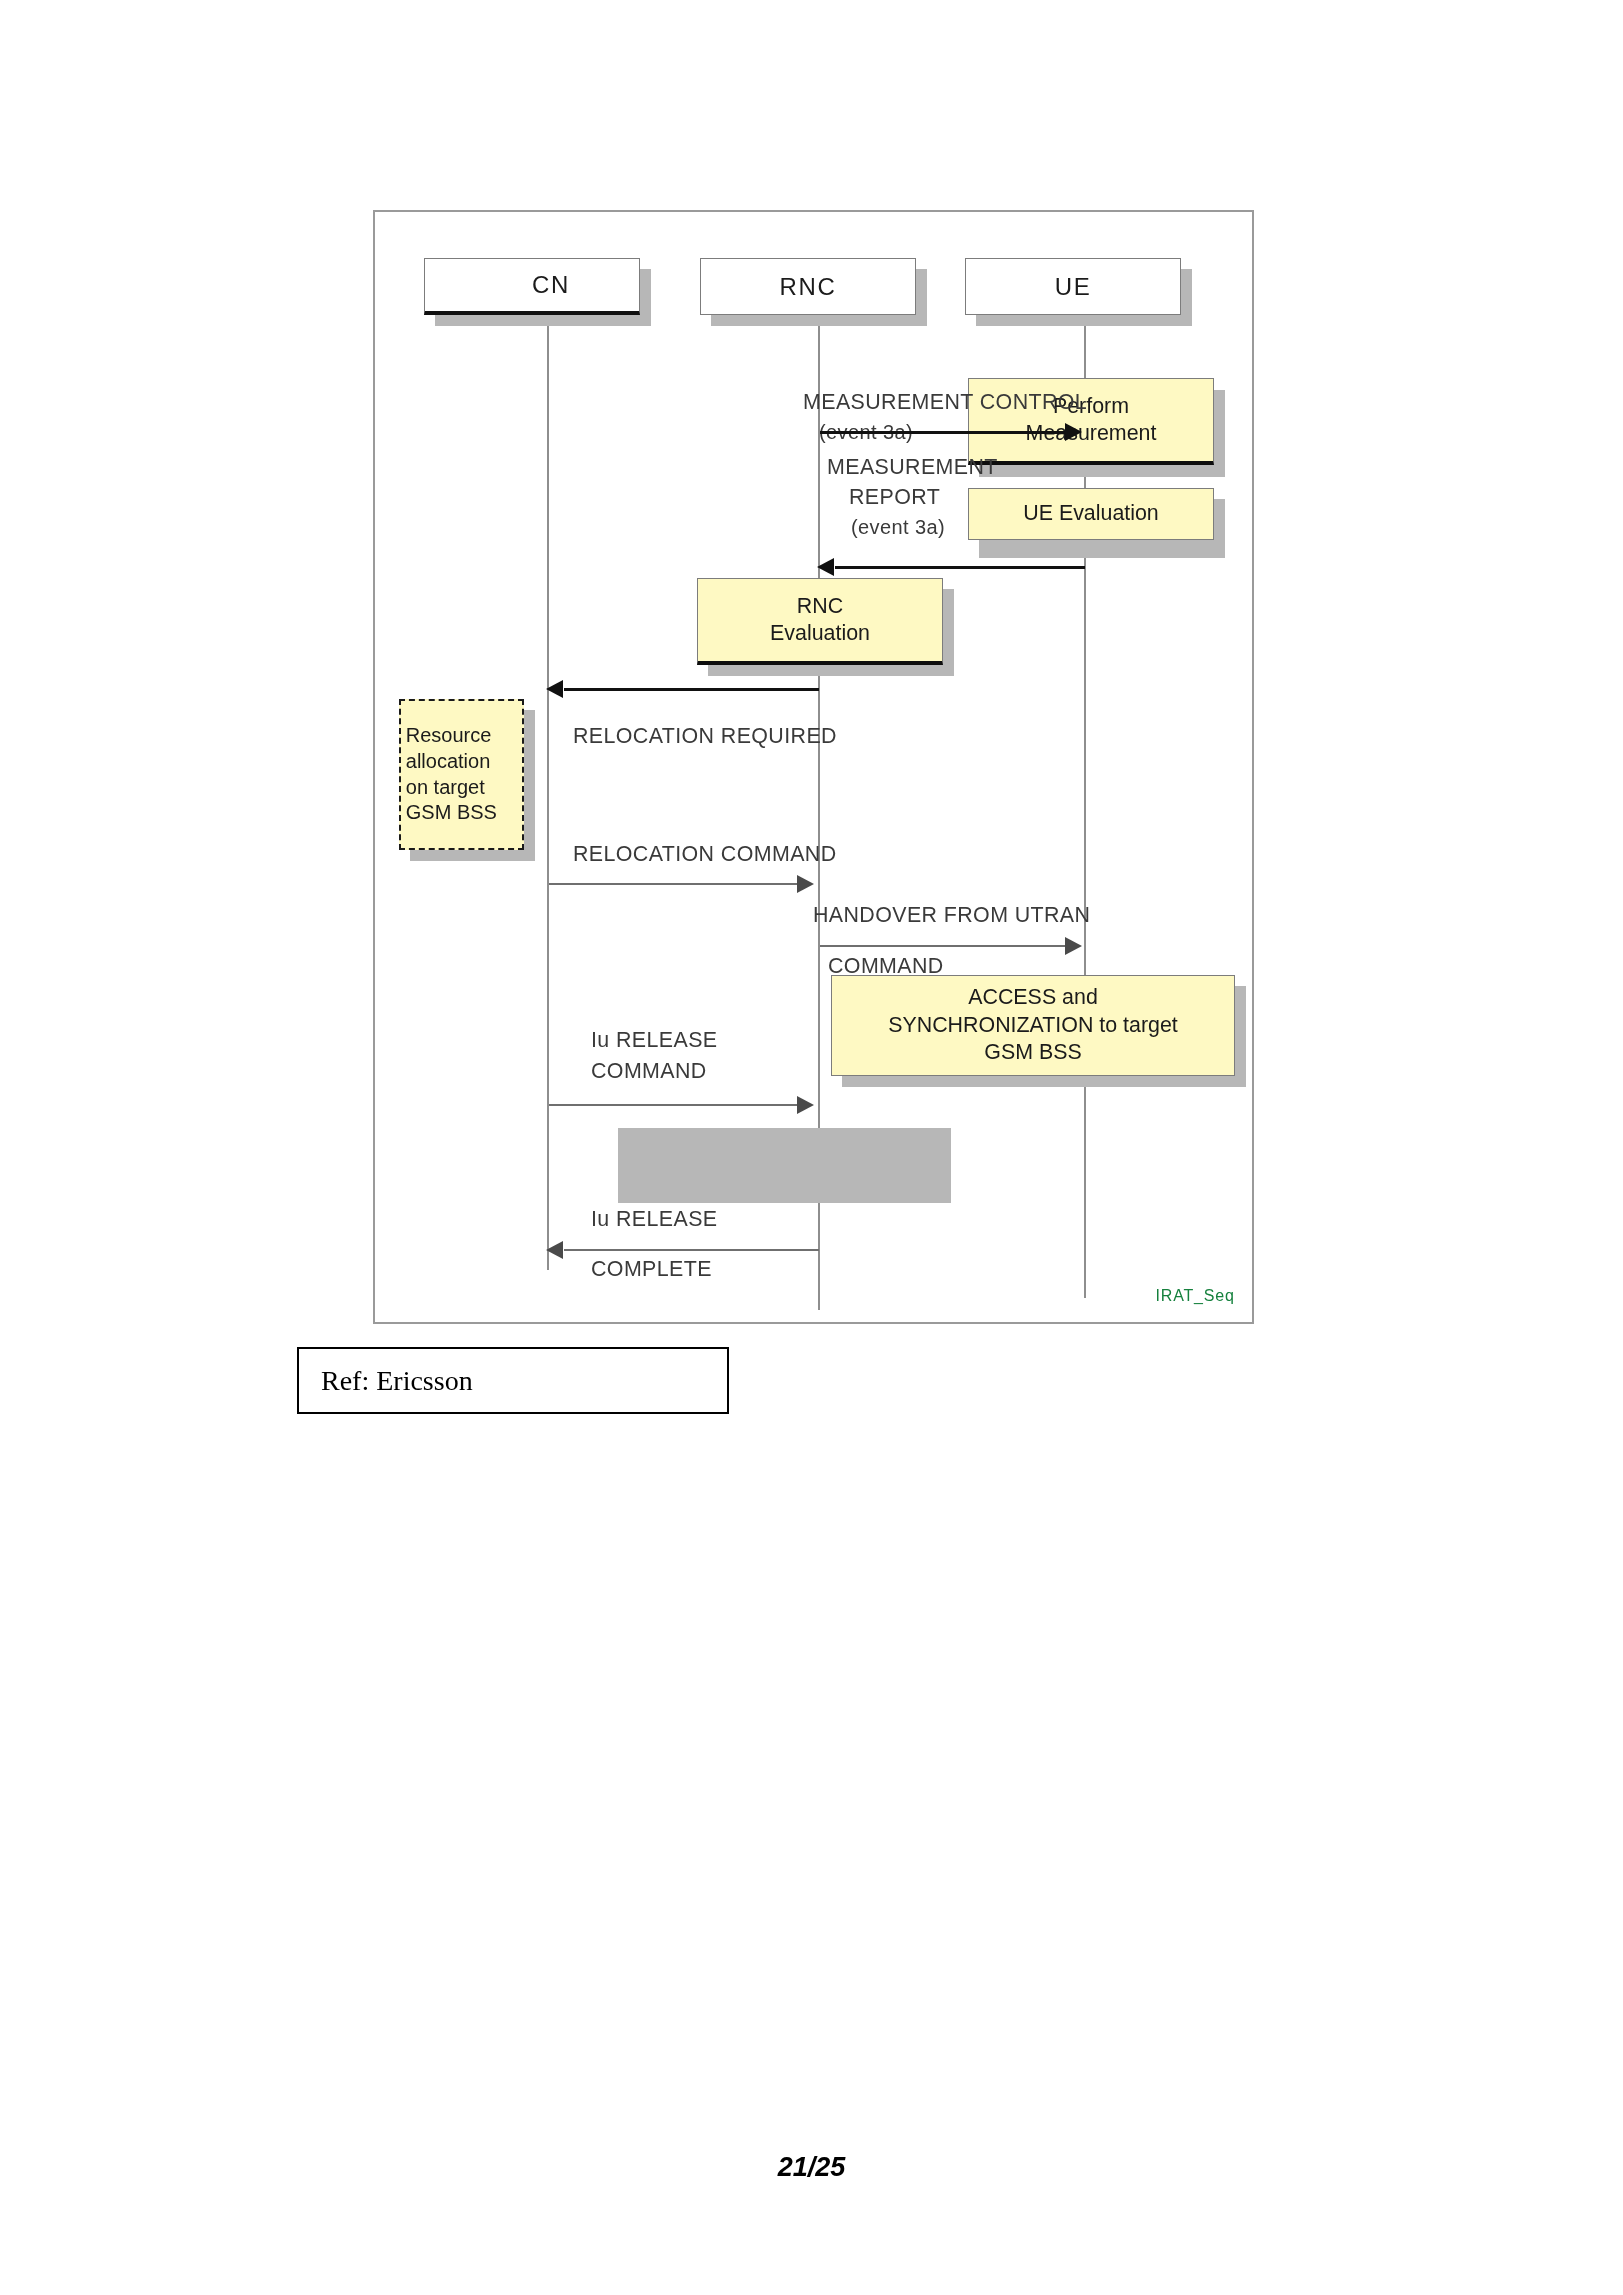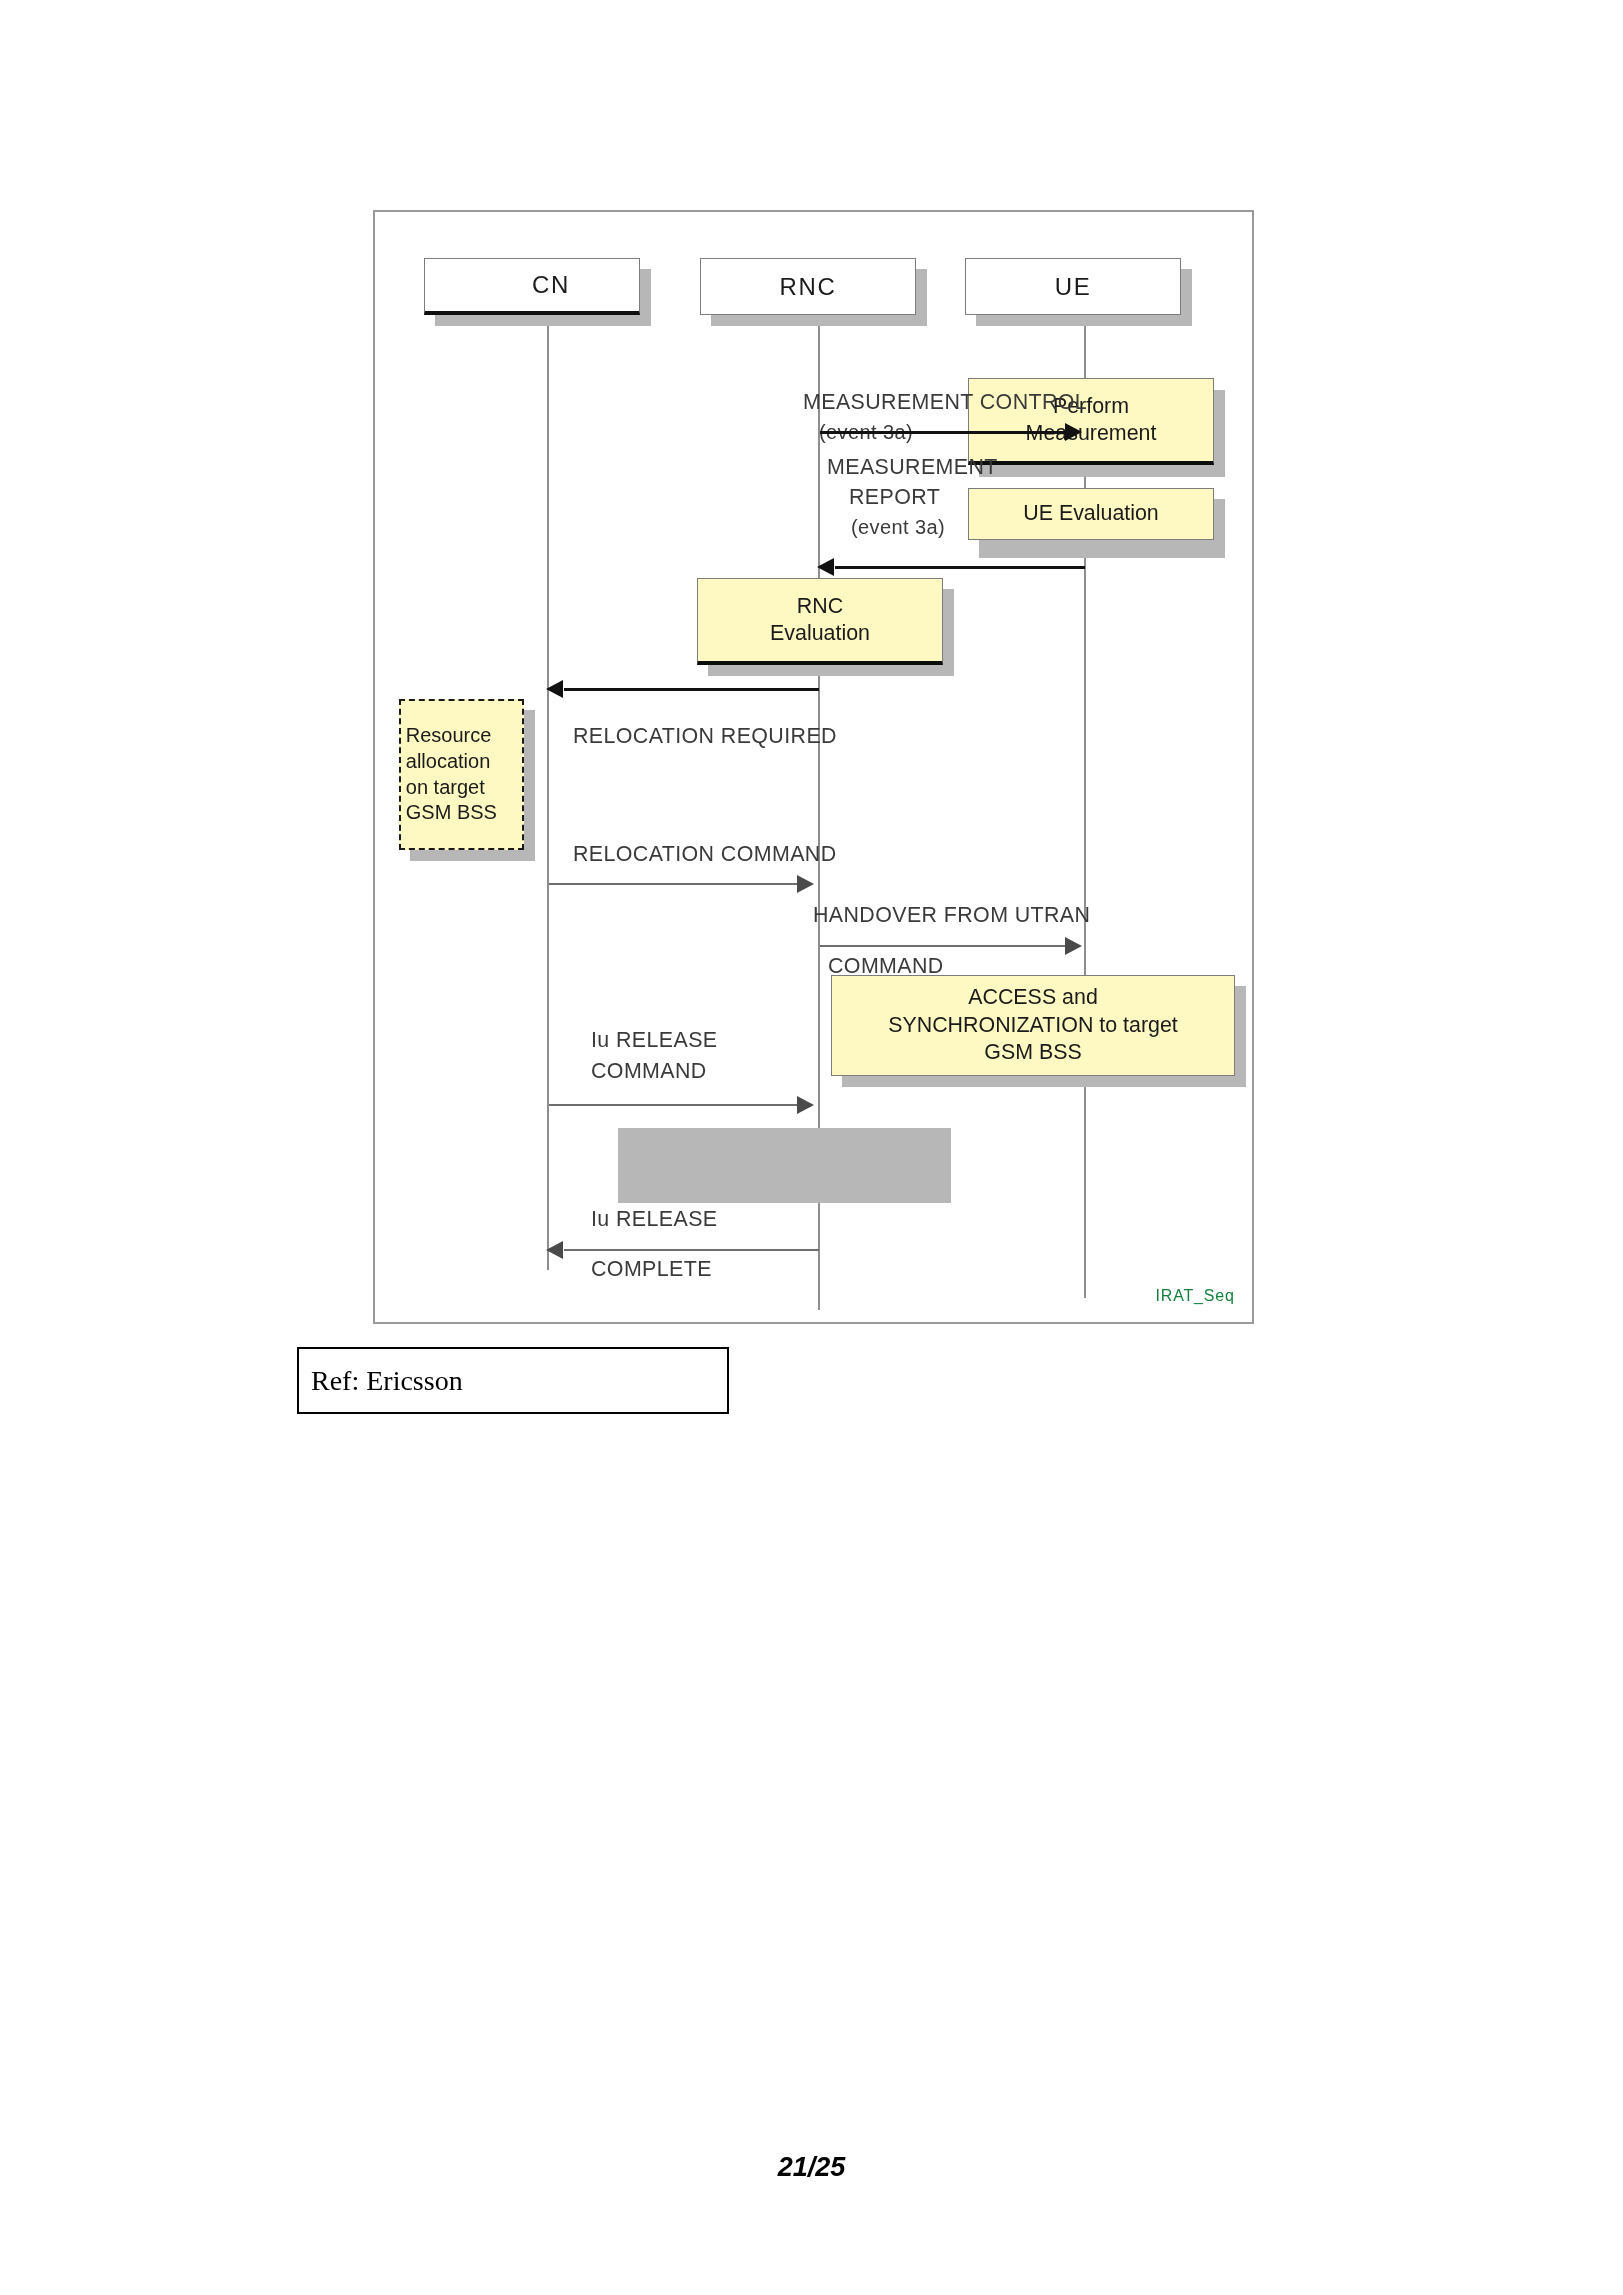--- a/index.html
+++ b/index.html
@@ -115,21 +115,21 @@
   }
 
   
   #ref-box{
     position:absolute;
     left:297px;top:1347px;
     width:432px;height:67px;
     border:2.4px solid #000000;
     box-sizing:border-box;
     display:flex;align-items:center;
-    padding-left:12px;
+    padding-left:22px;
     font-family:"Liberation Serif", serif;
     font-size:28px;color:#000;
   }
 
   
   #footer{
     position:absolute;
     left:0;top:2152px;width:1623px;
     text-align:center;
     font-family:"Liberation Sans", sans-serif;

